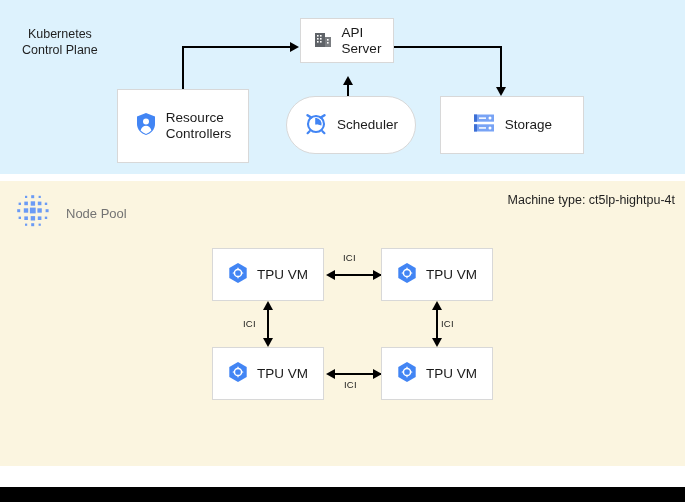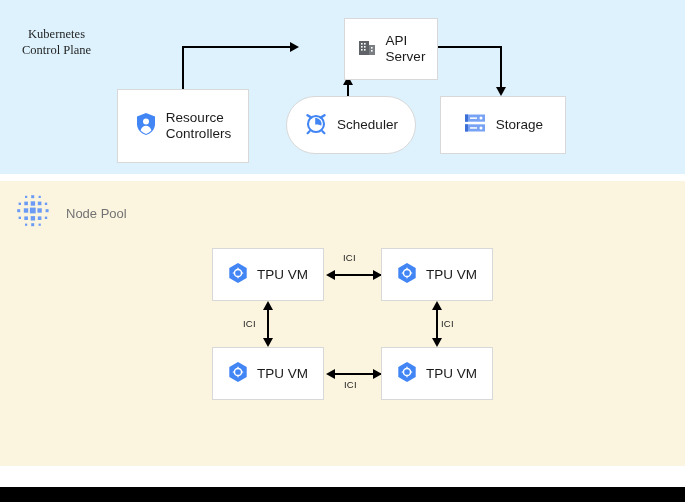--- a/index.html
+++ b/index.html
@@ -9,44 +9,43 @@
     color:#1b1b1b;
   }
   .panel{position:absolute;left:0;width:685px;}
   #control-plane-panel{top:0;height:174px;background:#ddf2fd;}
   #node-pool-panel{top:181px;height:285px;background:#fbf5e0;}
   #bottom-bar{position:absolute;left:0;top:487px;width:685px;height:15px;background:#000000;}
 
   .panel-label{
     position:absolute;font-size:12.5px;line-height:16px;color:#1f1f1f;
     white-space:pre-line;
-    font-family:Liberation Serif, serif;
   }
   #control-plane-label{left:22px;top:26px;text-align:center;}
 
   .node-head{position:absolute;left:14px;top:192px;display:flex;align-items:center;gap:14px;}
   #node-pool-label{font-size:13px;color:#737373;}
 
   #machine-info{
     position:absolute;right:10px;top:192px;text-align:right;
     font-size:12.5px;line-height:17px;color:#1f1f1f;
   }
 
   .box{
     position:absolute;background:#ffffff;border:1px solid #d8d8d8;
     display:flex;align-items:center;justify-content:center;gap:9px;
     box-sizing:border-box;
   }
   .box .label{font-size:13.5px;line-height:16px;color:#1b1b1b;white-space:pre-line;}
 
   
-  #box-api-server{left:300px;top:18px;width:94px;height:62px;margin-left:44px;}
+  #box-api-server{left:300px;top:18px;width:94px;height:45px;}
   #box-resource-controllers{left:117px;top:89px;width:132px;height:74px;}
   #box-scheduler{left:286px;top:96px;width:130px;height:58px;border-radius:29px;}
-  #box-storage{left:440px;top:96px;width:126px;height:58px;}
+  #box-storage{left:440px;top:96px;width:144px;height:58px;}
 
   
   .tpu-box{width:112px;height:53px;}
   #box-tpu-1{left:212px;top:248px;}
   #box-tpu-2{left:381px;top:248px;}
   #box-tpu-3{left:212px;top:347px;}
   #box-tpu-4{left:381px;top:347px;}
 
   .ico{display:block;flex:0 0 auto;}
 
@@ -170,20 +169,21 @@
         <rect x="11.0" y="31.6" width="2.2" height="2.2"></rect>
           <rect x="24.6" y="31.6" width="2.2" height="2.2"></rect>
         <rect x="17.2" y="31.2" width="3" height="3"></rect>
       </g>
     </svg>
   </span>
   <span id="node-pool-label">Node Pool</span>
 </div>
 
 <div id="machine-info">
+  <div>Machine type: ct5lp-hightpu-4t</div>
 </div>
 
 <div class="ici-label" style="left:343px;top:252px;">ICI</div>
 <div class="conn" style="left:334px;top:274px;width:48px;height:1.6px;"></div>
 <div class="arrow arrow-left" style="left:326px;top:270px;"></div>
 <div class="arrow arrow-right" style="left:373px;top:270px;"></div>
 
 <div class="ici-label" style="left:243px;top:318px;">ICI</div>
 <div class="conn" style="left:267px;top:309px;width:1.6px;height:30px;"></div>
 <div class="arrow arrow-up" style="left:263px;top:301px;"></div>

